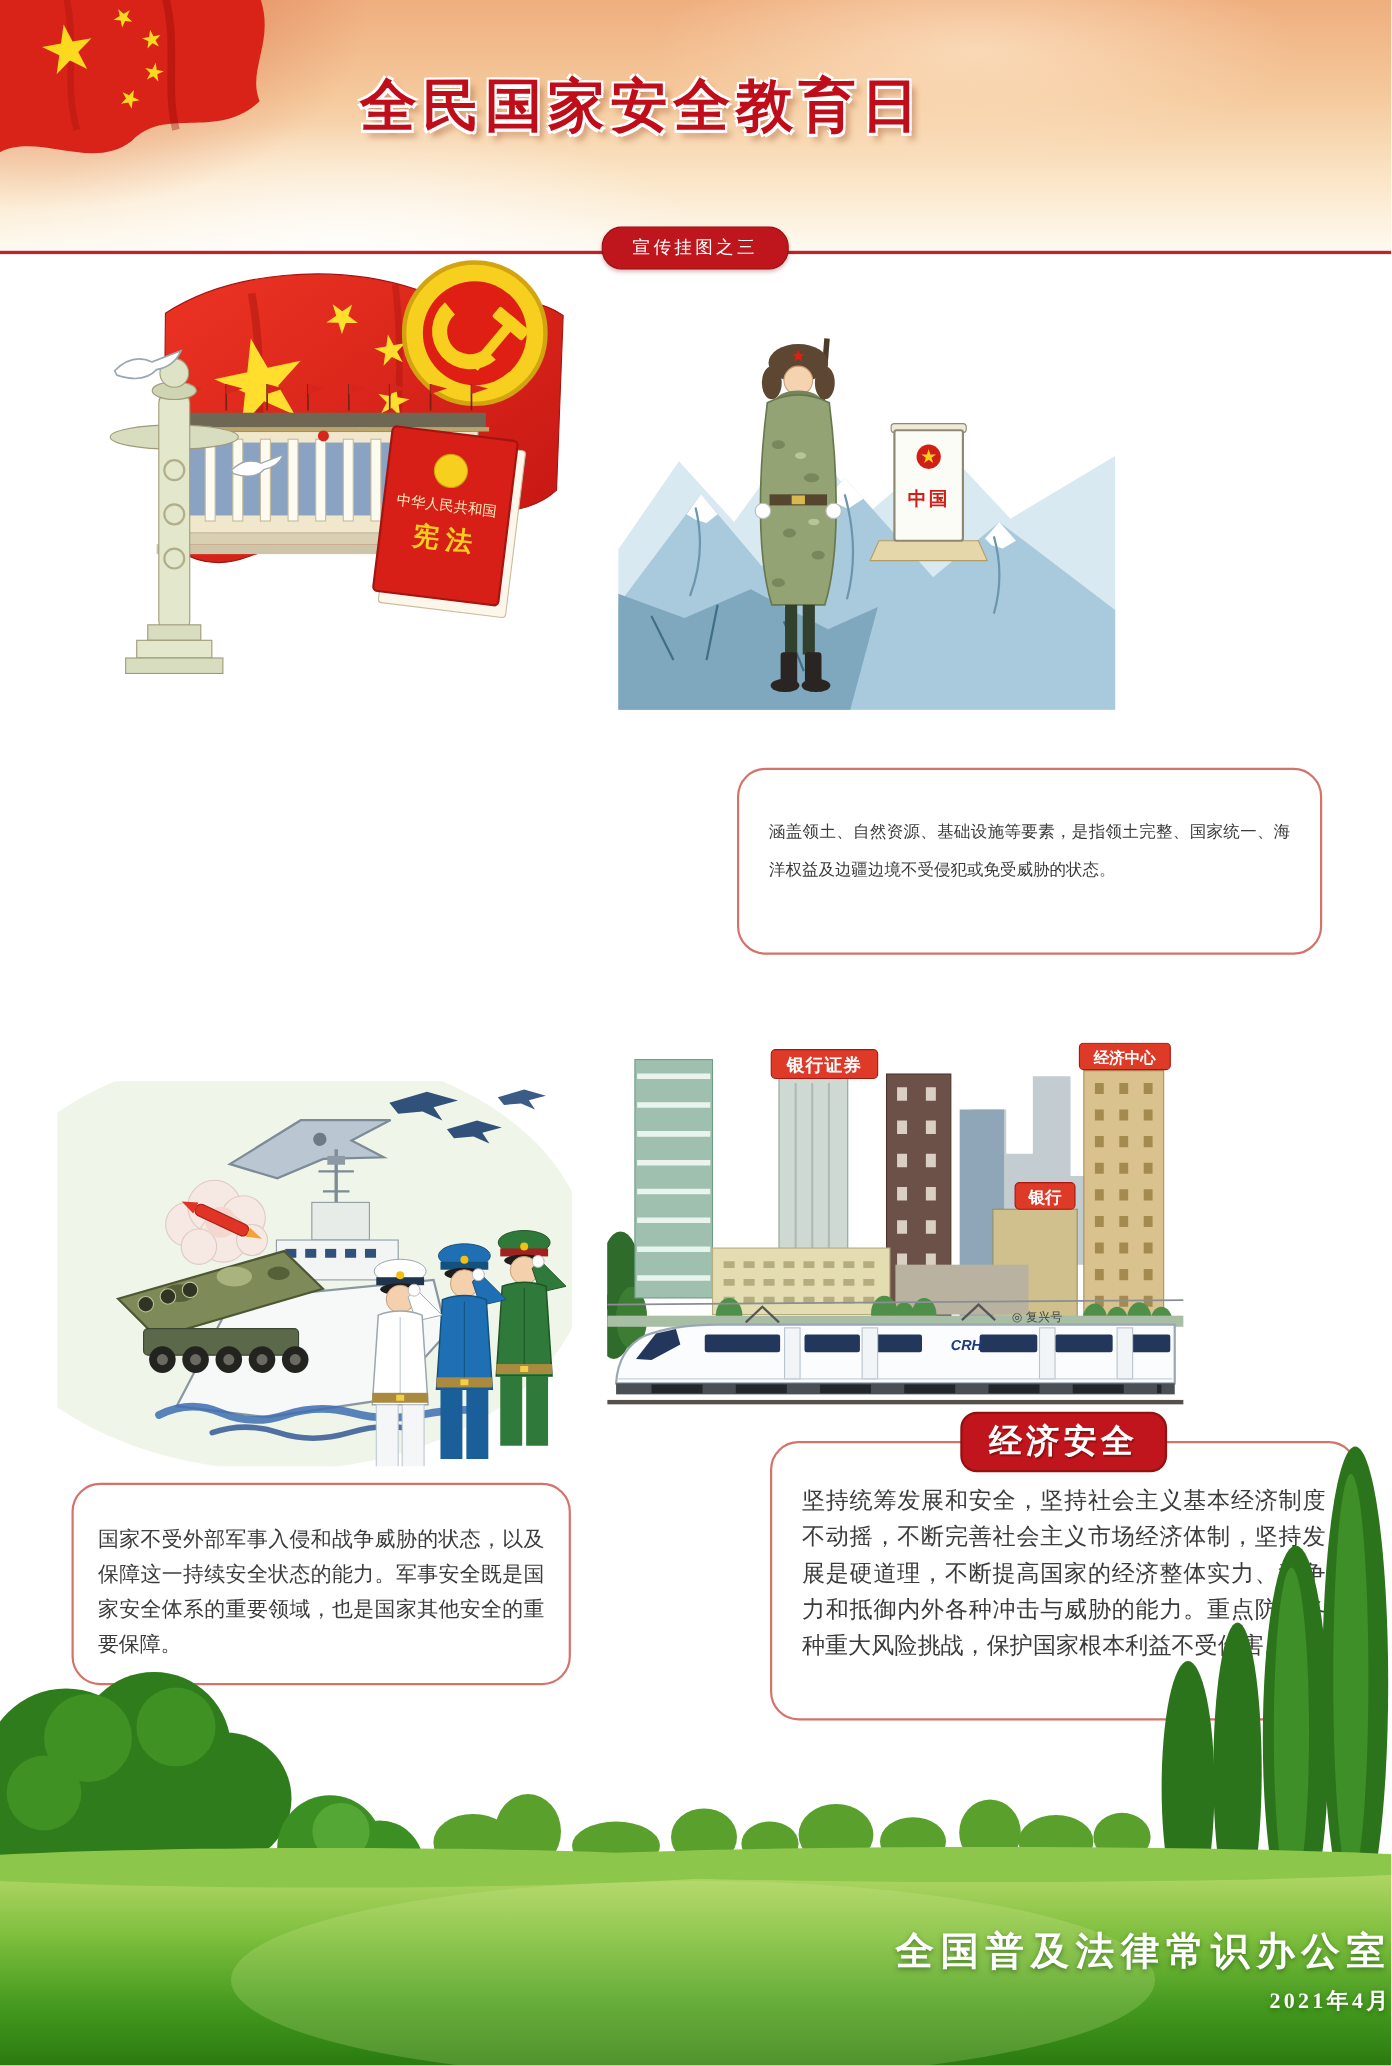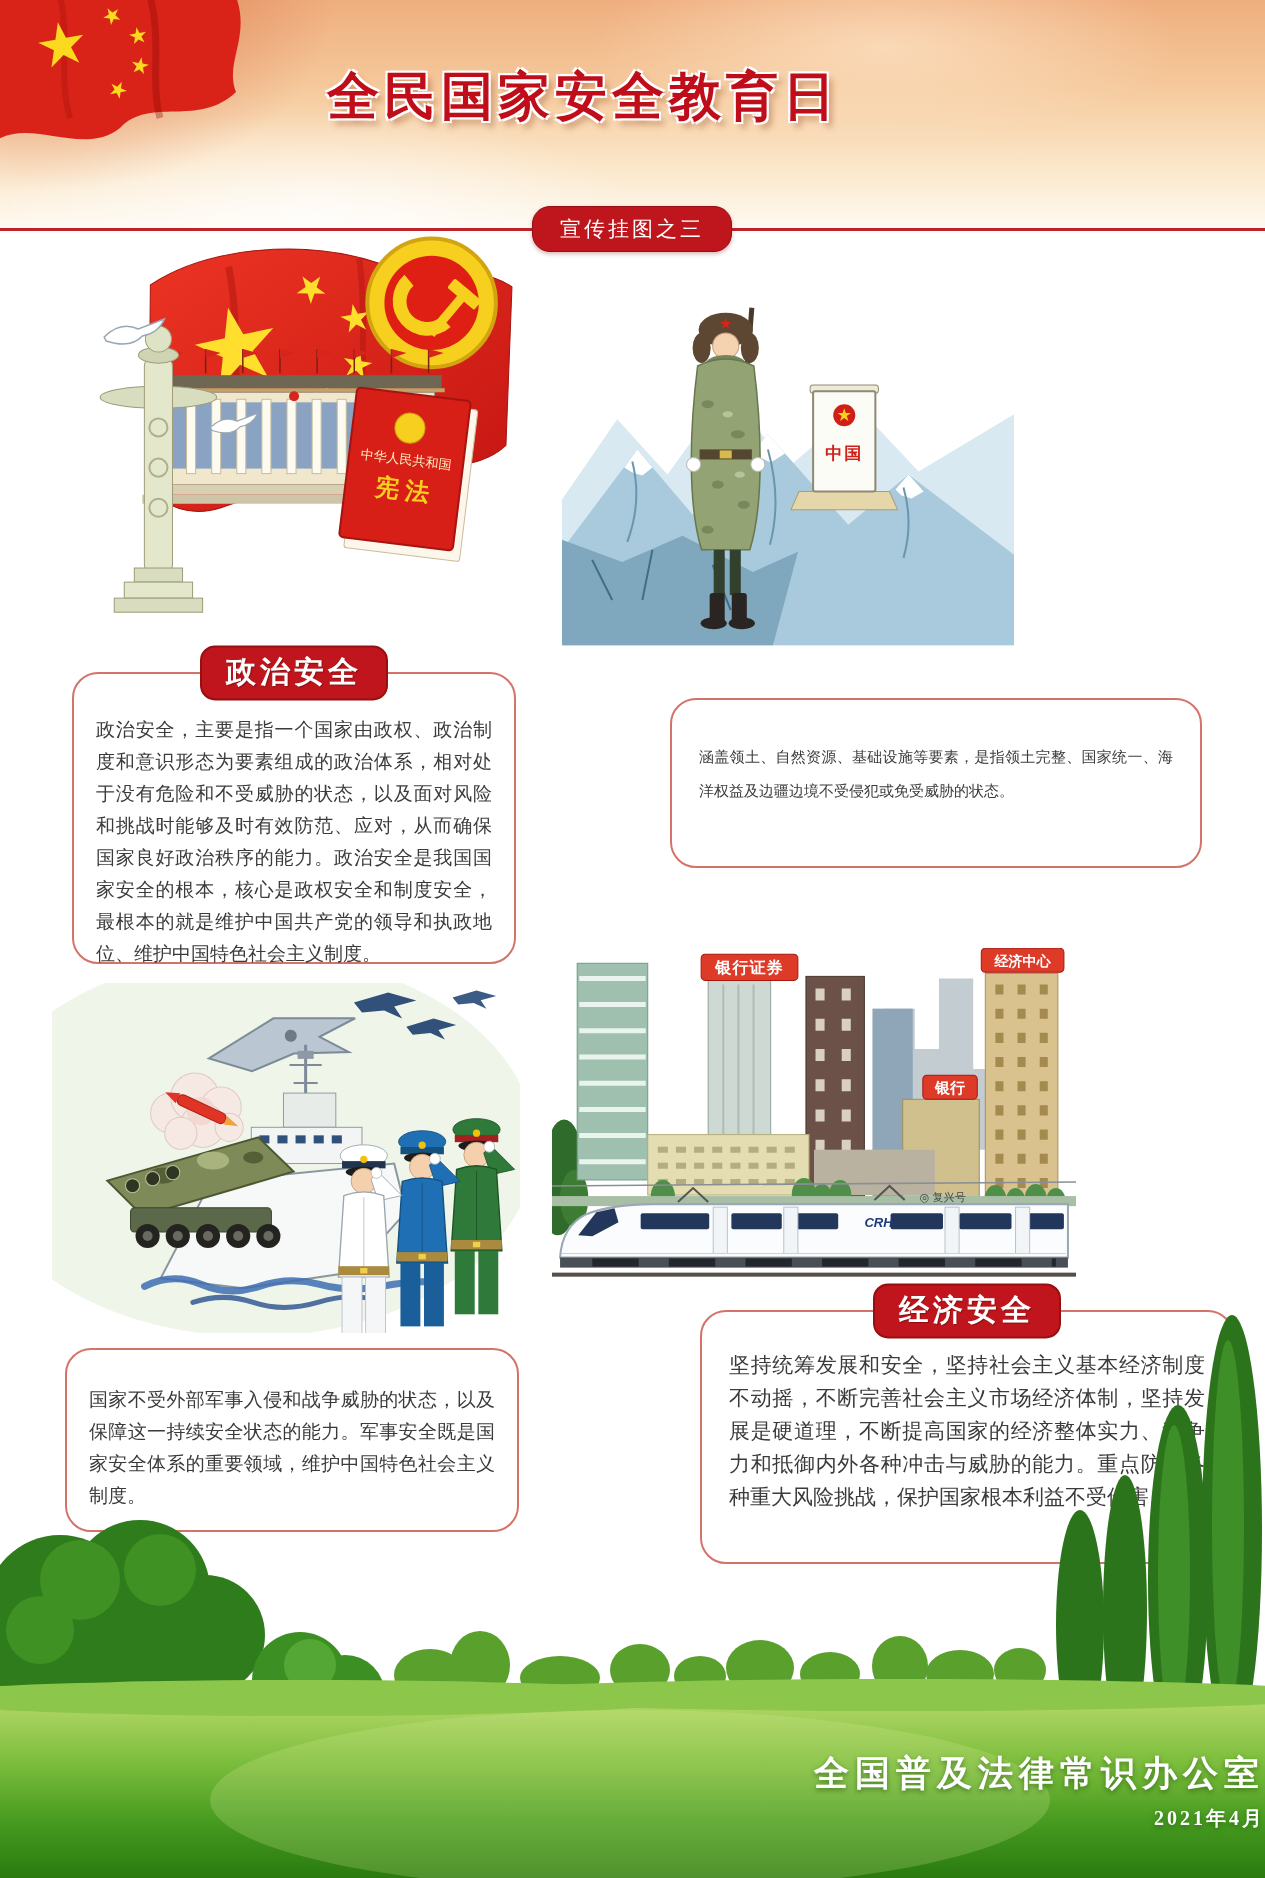--- a/index.html
+++ b/index.html
@@ -24,21 +24,21 @@
     font-family:"Liberation Serif","DejaVu Serif",serif;
     font-weight:bold;font-size:52px;letter-spacing:5px;color:#c00d1a;
     text-shadow:-2px -2px 0 #fff,2px -2px 0 #fff,-2px 2px 0 #fff,2px 2px 0 #fff,
                  5px 6px 6px rgba(150,70,30,.45);
     white-space:nowrap;
   }
   .rule-line{position:absolute;left:0;top:228px;width:1265px;height:3px;background:#bf2329;}
   .series-badge{
     position:absolute;left:632px;top:206px;transform:translateX(-50%);
     background:#bf161d;border:1px solid #930d12;color:#ffffff;
-    border-radius:18px;padding:8px 27px;font-size:21px;letter-spacing:3px;
+    border-radius:18px;padding:8px 27px;font-size:16px;letter-spacing:3px;
     white-space:nowrap;box-shadow:0 2px 4px rgba(120,20,15,.3);
   }
   
   .secbox{position:absolute;border:2px solid #d4736a;border-radius:26px;background:#fff;}
   .secbadge{
     position:absolute;left:50%;top:0;transform:translate(-50%,-52%);
     background:#c0151c;border:2px solid #96100f;color:#fff;border-radius:15px;
     font-family:"Liberation Serif","DejaVu Serif",serif;font-weight:bold;
     font-size:30px;letter-spacing:4px;padding:5px 24px;white-space:nowrap;
     text-shadow:1px 1px 1px rgba(90,10,5,.5);
@@ -232,24 +232,20 @@
       <circle cx="80" cy="160" r="7" fill="#fff" stroke="#b9b9b9"></circle>
       <rect x="36" y="245" width="11" height="45" fill="#32402e"></rect>
       <rect x="52" y="245" width="11" height="45" fill="#32402e"></rect>
       <rect x="32" y="288" width="15" height="30" rx="3" fill="#2a2522"></rect>
       <rect x="54" y="288" width="15" height="30" rx="3" fill="#2a2522"></rect>
       <ellipse cx="36" cy="318" rx="13" ry="6" fill="#2a2522"></ellipse>
       <ellipse cx="64" cy="318" rx="13" ry="6" fill="#2a2522"></ellipse>
     </g>
   </svg>
 
-  <div class="secbox" style="left:72px;top:672px;width:440px;height:288px;">
-    <div class="secbadge">政治安全</div>
-    <div class="sectext left-col">政治安全，主要是指一个国家由政权、政治制度和意识形态为要素组成的政治体系，相对处于没有危险和不受威胁的状态，以及面对风险和挑战时能够及时有效防范、应对，从而确保国家良好政治秩序的能力。政治安全是我国国家安全的根本，核心是政权安全和制度安全，最根本的就是维护中国共产党的领导和执政地位、维护中国特色社会主义制度。</div>
-  </div>
 
   <div class="secbox" style="left:670px;top:698px;width:528px;height:166px;">
     <div class="sectext right-col">涵盖领土、自然资源、基础设施等要素，是指领土完整、国家统一、海洋权益及边疆边境不受侵犯或免受威胁的状态。</div>
   </div>
 
   <svg class="art" style="left:52px;top:983px" width="468" height="350" viewBox="0 0 465 345">
     <ellipse cx="200" cy="160" rx="280" ry="190" fill="#e9f3e1" opacity="0.75"></ellipse>
     <use href="#jet" fill="#31507a" transform="translate(300,8)"></use>
     <use href="#jet" fill="#31507a" transform="translate(352,34) scale(0.8)"></use>
     <use href="#jet" fill="#3c5c88" transform="translate(398,6) scale(0.7)"></use>
@@ -436,21 +432,21 @@
       <text x="310" y="277" font-size="13" font-weight="bold" font-style="italic" fill="#1d3a7c">CRH</text>
       <text x="365" y="251" font-size="11" fill="#444">◎ 复兴号</text>
       <line x1="10" y1="303" x2="510" y2="303" stroke="#c9d2da"></line>
       <rect x="8" y="307" width="504" height="10" fill="#4a4f55"></rect>
       <line x1="40" y1="312" x2="500" y2="312" stroke="#23262a" stroke-width="8" stroke-dasharray="46 30"></line>
       <rect x="0" y="322" width="520" height="4" fill="#57504a"></rect>
     </g>
   </svg>
 
   <div class="secbox" style="left:65px;top:1348px;width:450px;height:180px;">
-    <div class="sectext left-col" style="padding-top:34px;">国家不受外部军事入侵和战争威胁的状态，以及保障这一持续安全状态的能力。军事安全既是国家安全体系的重要领域，维护中国特色社会主义制度。</div>
+    <div class="sectext left-col" style="padding-top:34px;">国家不受外部军事入侵和战争威胁的状态，以及保障这一持续安全状态的能力。军事安全既是国家安全体系的重要领域，也是国家其他安全的重要保障。</div>
   </div>
 
   <div class="secbox" style="left:668px;top:1310px;width:530px;height:250px;margin-left:32px;">
     <div class="secbadge">经济安全</div>
     <div class="sectext right-col" style="padding-top:36px;font-size:21px;line-height:33px;">坚持统筹发展和安全，坚持社会主义基本经济制度不动摇，不断完善社会主义市场经济体制，坚持发展是硬道理，不断提高国家的经济整体实力、竞争力和抵御内外各种冲击与威胁的能力。重点防控各种重大风险挑战，保护国家根本利益不受伤害。</div>
   </div>
 
   <svg class="art" style="left:0;top:1280px" width="1265" height="598" viewBox="0 0 1265 598">
     <defs>
       <linearGradient id="gg" x1="0" y1="0" x2="0" y2="1">

